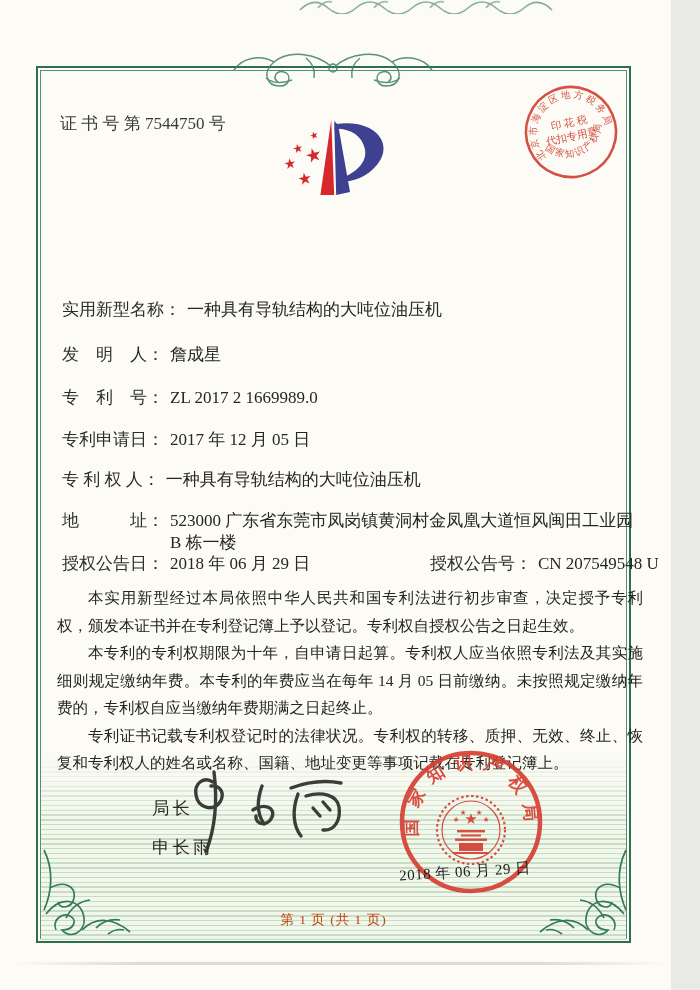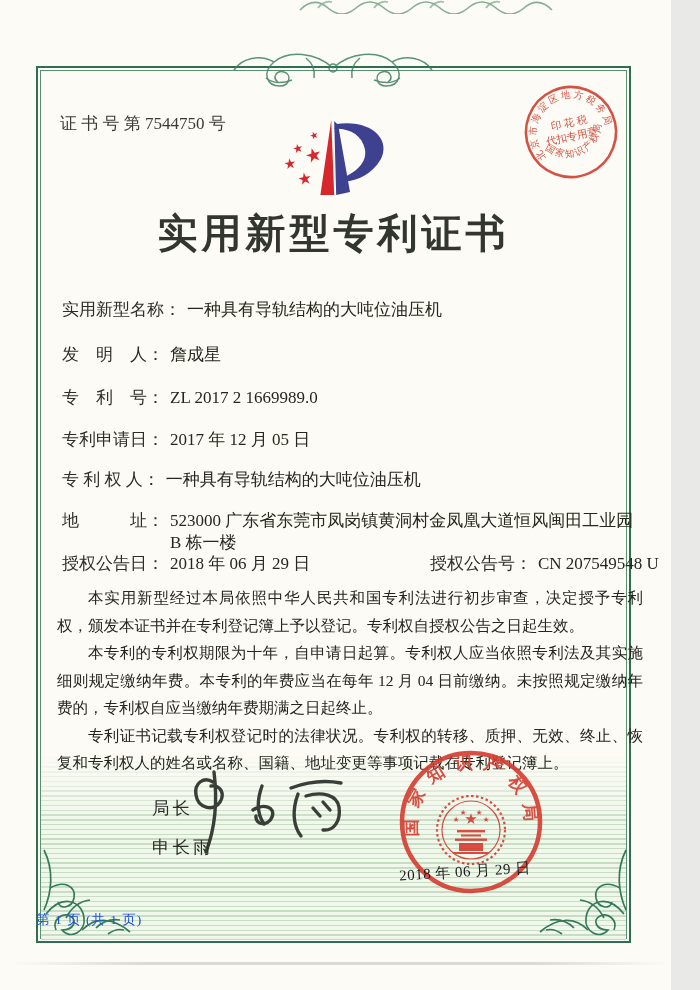--- a/index.html
+++ b/index.html
@@ -30,22 +30,22 @@
   .frow{position:absolute;left:62px;font-size:17px;line-height:22px;white-space:nowrap;}
   .frow .val{margin-left:6px;color:#26281f;}
   .addr-val{display:inline-block;vertical-align:top;white-space:normal;width:470px;}
   .grant-right{position:absolute;left:368px;top:0;}
 
   .body-text{left:57px;top:584px;width:586px;font-size:15.5px;line-height:27.5px;
       text-align:justify;color:#24261f;}
   .body-text p{margin:0;text-indent:2em;}
 
   .director{left:120px;font-size:17.5px;letter-spacing:3px;color:#2b2d26;margin-left:32px;}
-  .footer{left:36px;top:911px;width:595px;font-size:13.5px;
-      letter-spacing:1px;color:#1d4ed8;}
+  .footer{left:36px;top:911px;width:595px;text-align:center;font-size:13.5px;
+      letter-spacing:1px;color:#c2410c;}
 
   .seal-date{left:399px;top:861px;width:180px;font-size:15px;color:#1d1d1b;
       transform:rotate(-3.5deg);letter-spacing:.5px;}
 
   svg{display:block;}
   .seal-text{font-family:"Liberation Serif","DejaVu Serif",serif;}
 </style>
 </head>
 <body>
 
@@ -137,21 +137,20 @@
       <text class="seal-text" font-size="9.5" fill="#cf3a2c" letter-spacing="1.5">
         <textPath href="#taxArcBottom" startOffset="1">国家知识产权局</textPath>
       </text>
       <g transform="rotate(12 57 56)">
         <text class="seal-text" x="57" y="50" font-size="10.5" fill="#cf3a2c" text-anchor="middle">印 花 税</text>
         <text class="seal-text" x="57" y="64" font-size="10.5" fill="#cf3a2c" text-anchor="middle">代扣专用章</text>
       </g>
     </g>
   </svg>
 
-  <div class="abs title">实用新型专利证书</div>
 
   <div class="frow" style="top:344px;">
     <span>发　明　人：</span><span class="val">詹成星</span>
   </div>
   <div class="frow" style="top:299px;">
     <span>实用新型名称：</span><span class="val">一种具有导轨结构的大吨位油压机</span>
   </div>
   <div class="frow" style="top:387px;">
     <span>专　利　号：</span><span class="val">ZL 2017 2 1669989.0</span>
   </div>
@@ -166,21 +165,21 @@
   </div>
   <div class="frow" style="top:553px;width:578px;">
     <span>授权公告日：</span><span class="val">2018 年 06 月 29 日</span>
     <span class="grant-right">
       <span>授权公告号：</span><span class="val">CN 207549548 U</span>
     </span>
   </div>
 
   <div class="abs body-text">
     <p>本实用新型经过本局依照中华人民共和国专利法进行初步审查，决定授予专利权，颁发本证书并在专利登记簿上予以登记。专利权自授权公告之日起生效。</p>
-    <p>本专利的专利权期限为十年，自申请日起算。专利权人应当依照专利法及其实施细则规定缴纳年费。本专利的年费应当在每年 12 月 04 日前缴纳。未按照规定缴纳年费的，专利权自应当缴纳年费期满之日起终止。</p>
+    <p>本专利的专利权期限为十年，自申请日起算。专利权人应当依照专利法及其实施细则规定缴纳年费。本专利的年费应当在每年 14 月 05 日前缴纳。未按照规定缴纳年费的，专利权自应当缴纳年费期满之日起终止。</p>
     <p>专利证书记载专利权登记时的法律状况。专利权的转移、质押、无效、终止、恢复和专利权人的姓名或名称、国籍、地址变更等事项记载在专利登记簿上。</p>
   </div>
 
   <div class="abs director" style="top:796px;">局长</div>
   <div class="abs director" style="top:835px;">申长雨</div>
 
   <svg class="abs" style="left:183px;top:766px;" width="172" height="110" viewBox="0 0 172 110">
     <g fill="none" stroke="#2b2f29" stroke-width="3.4" stroke-linecap="round" opacity="0.92">
       <path d="M30,16 C21,10 11,17 13,29 C15,42 30,46 37,36 C42,28 38,19 28,20"></path>
       <path d="M31,6 C34,30 33,60 23,86"></path>

